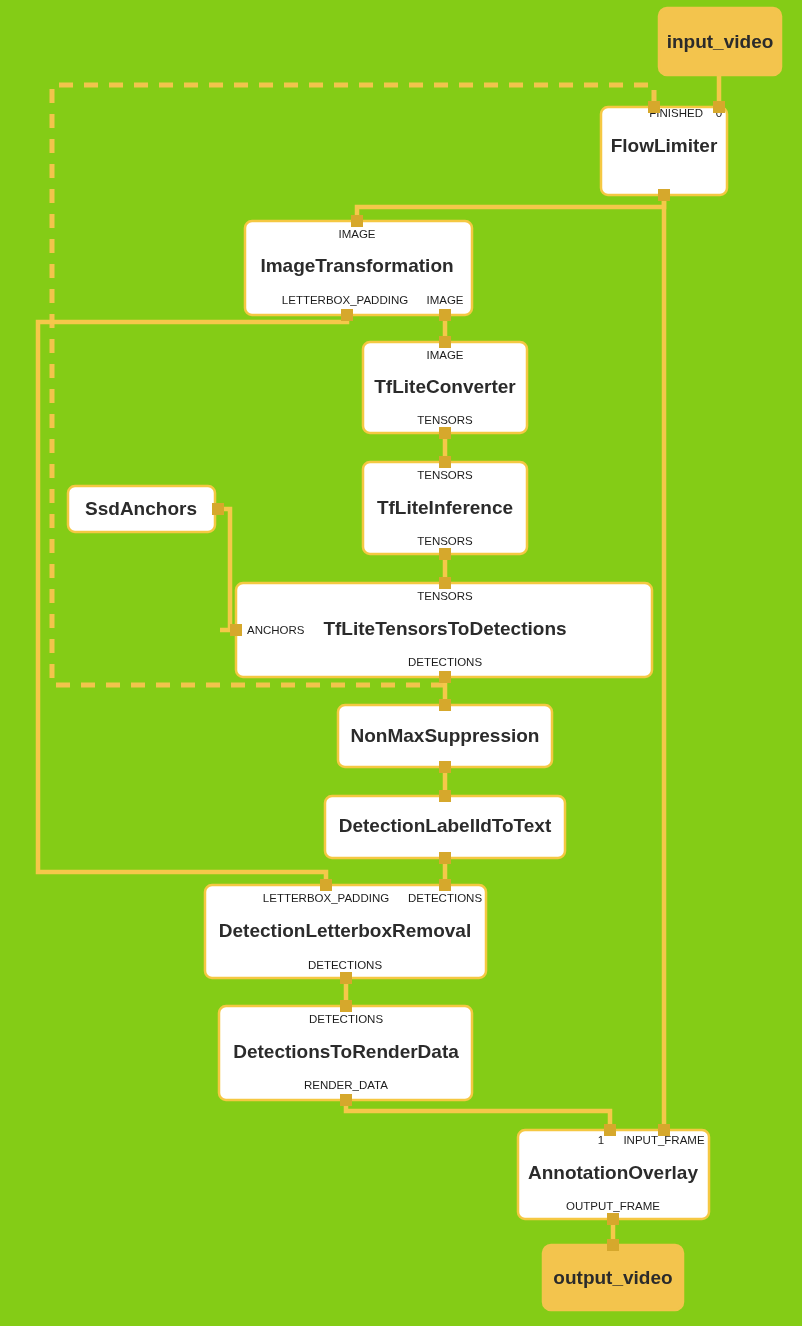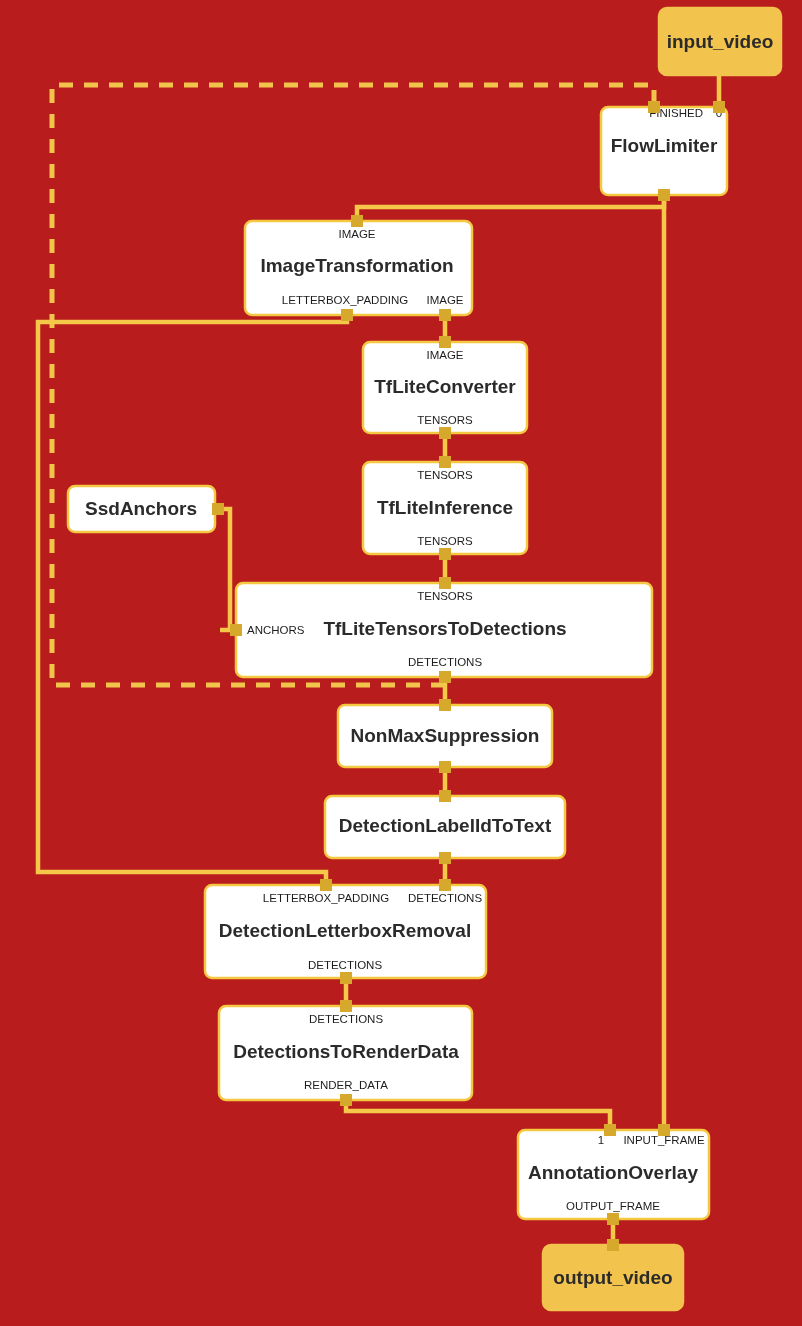--- a/index.html
+++ b/index.html
@@ -10,21 +10,21 @@
   body {
     width: 802px;
     height: 1326px;
     font-family: "Liberation Sans", sans-serif;
     overflow: hidden;
   }
   #graph-root {
     position: relative;
     width: 802px;
     height: 1326px;
-    background: #b91c1c;
+    background: #84cc16;
   }
   svg.graph-canvas {
     position: absolute;
     top: 0;
     left: 0;
     width: 802px;
     height: 1326px;
   }
   .node-box {
     fill: #ffffff;

